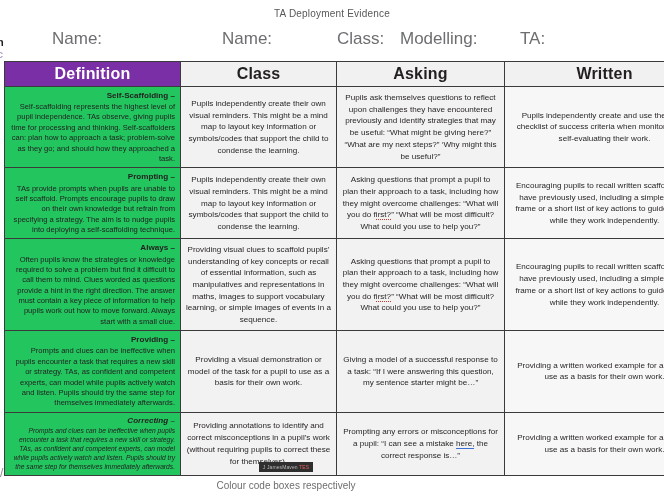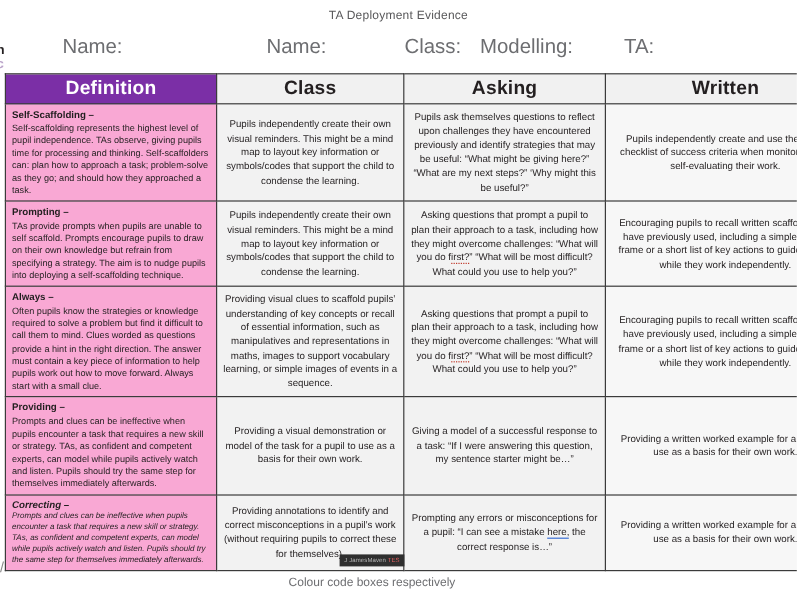--- a/index.html
+++ b/index.html
@@ -88,22 +88,22 @@
     background: #f1f1f1;
     color: #231f20;
     letter-spacing: .2px;
   }
   thead th.head-def {
     background: #7b2fa6;
     color: #ffffff;
   }
 
   td.def-cell {
-    background: #f9a8d4;
-    text-align: left;
+    background: #22c55e;
+    text-align: right;
     font-size: 7.6px;
     line-height: 1.37;
     color: #231f20;
   }
   td.def-cell .term {
     font-weight: bold;
     display: block;
     font-size: 8.1px;
     margin-bottom: 1px;
   }
@@ -128,21 +128,20 @@
     border-bottom: 1.5px solid #3b6fd4;
   }
 
   
   .footer {
     position: absolute;
     left: 0;
     top: 455px;
     width: 572px;
     text-align: center;
-    padding-left: 24px;
   }
   .credit-badge {
     display: inline-block;
     background: #2f2f2f;
     color: #d9d9d9;
     font-size: 5px;
     line-height: 8px;
     padding: 1px 4px;
     letter-spacing: .1px;
     white-space: nowrap;

